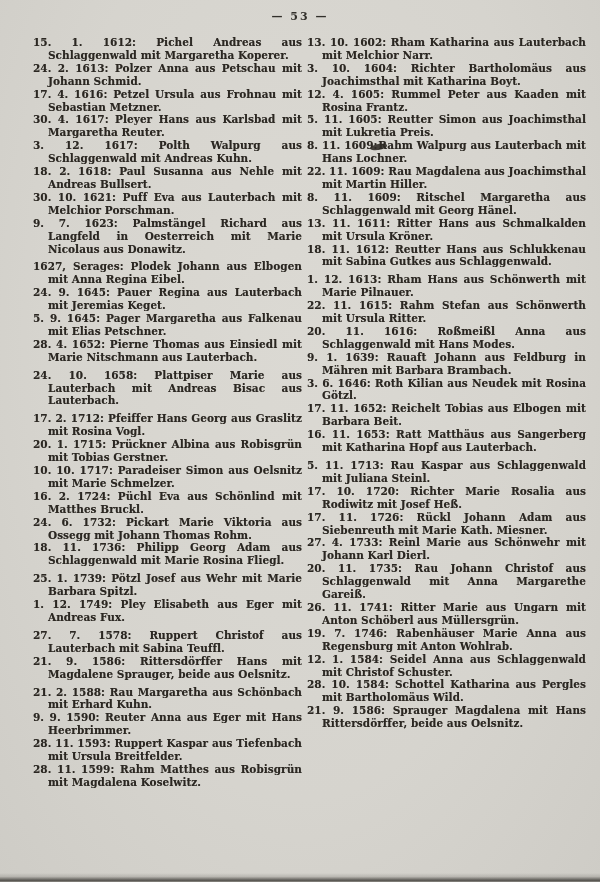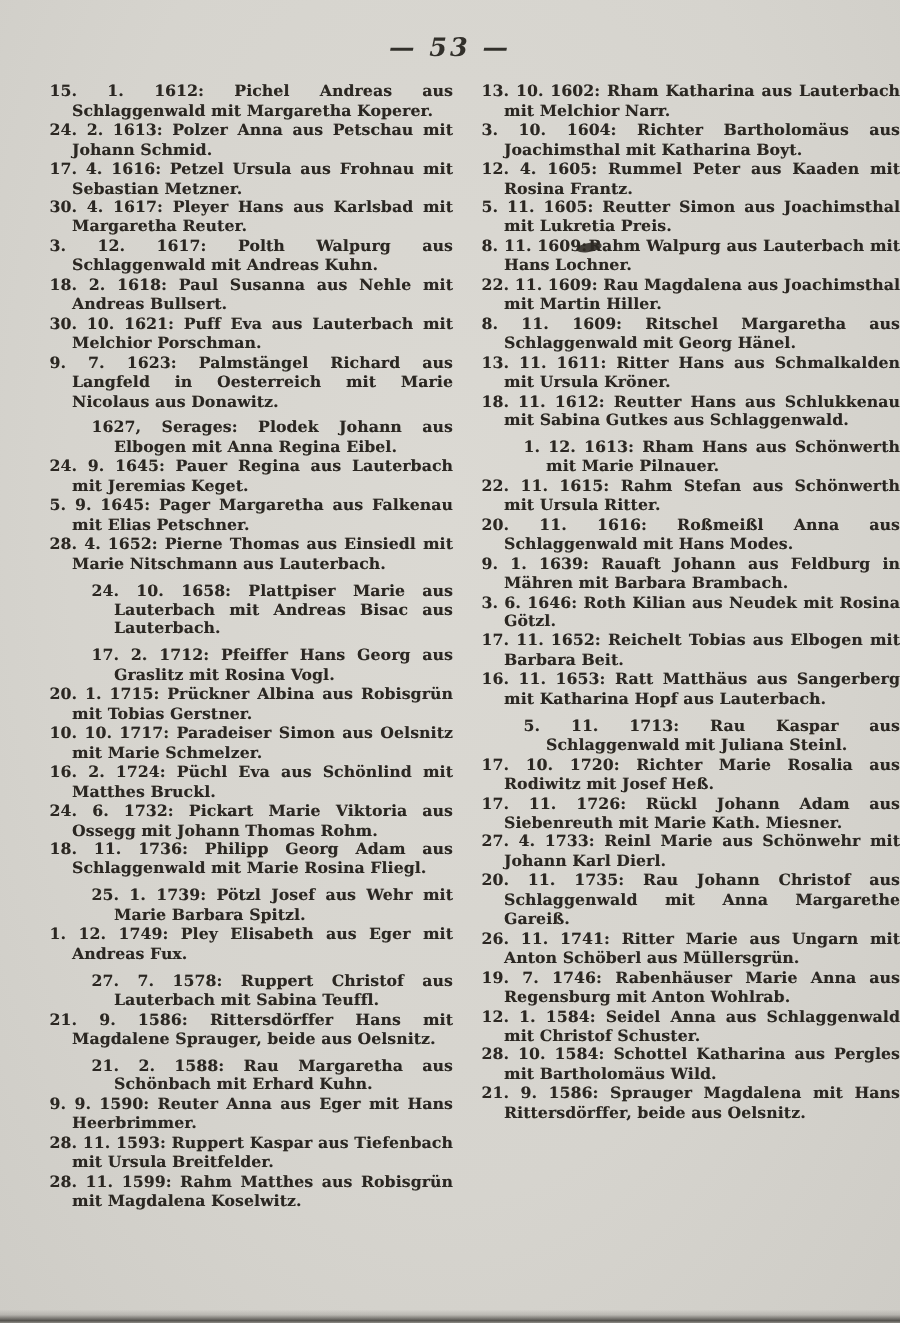--- a/index.html
+++ b/index.html
@@ -7,47 +7,46 @@
     width:600px;height:882px;overflow:hidden;
     background:#b9b7b1;
     font-family:"DejaVu Serif","Liberation Serif",serif;
   }
   .page{
     position:relative;width:600px;height:882px;overflow:hidden;
     background:radial-gradient(ellipse at 50% 38%, #dbd9d3 0%, #d6d4ce 60%, #ceccc6 100%);
     color:#2a2621;
   }
   .page-header{
-    padding-top:22px;
+    padding-top:10px;
     text-align:center;
-    font-size:17px;
+    font-size:11px;
     font-weight:bold;
     letter-spacing:2px;
     color:#32302b;
-    font-style:italic;
   }
   .columns{
     display:flex;
     padding:13px 8px 0 33px;
-    gap:19px;
+    gap:5px;
   }
   .col{flex:0 0 269px;width:269px;}
   .col.right{flex:0 0 279px;width:279px;}
   .entry{
     font-size:10.4px;
     line-height:12.9px;
     font-weight:bold;
     text-align:justify;
     padding-left:15px;
     text-indent:-15px;
     letter-spacing:0.1px;
     color:#2b2722;
     text-shadow:0.2px 0.2px 0 rgba(43,39,34,0.45);
   }
-  .entry.gap{margin-top:5px;margin-left:28px;}
+  .entry.gap{margin-top:5px;}
   .entry .d{white-space:nowrap;}
   
   .entry.smudged .d .blot{
     display:inline-block;
     width:17px;height:6px;
     background:#2e2a24;
     border-radius:60% 40% 55% 45%;
     transform:rotate(-7deg) translateY(1px);
     margin:0 -13px 0 -7px;
     opacity:0.88;

